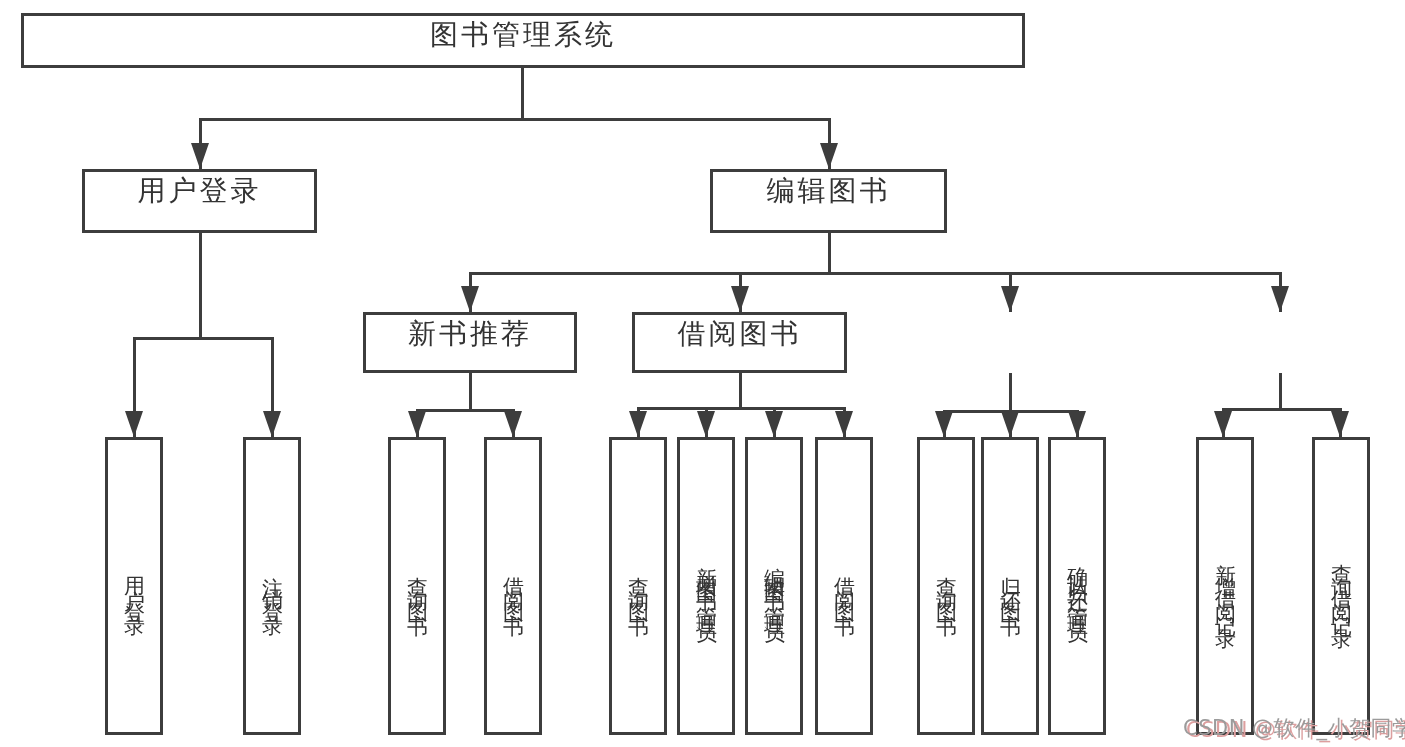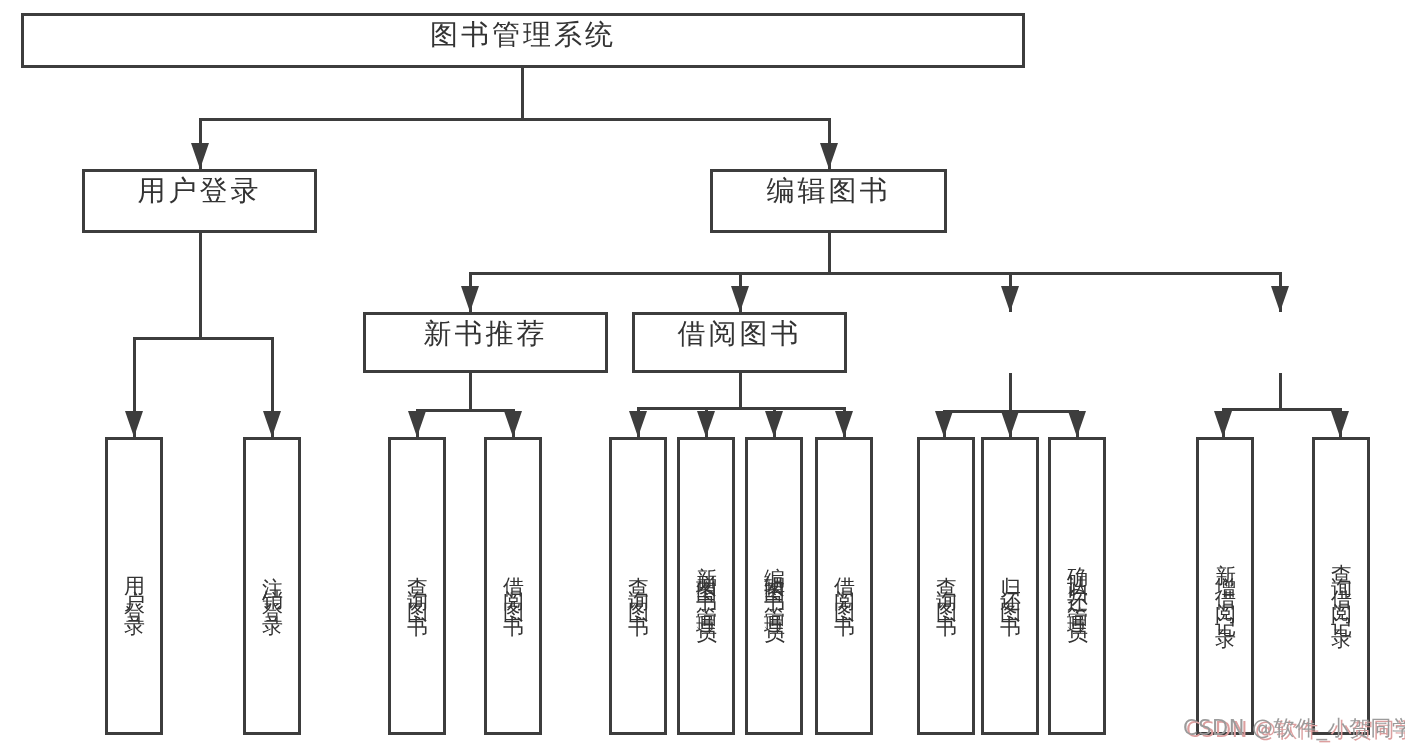--- a/index.html
+++ b/index.html
@@ -45,21 +45,21 @@
     <span>图书管理系统</span>
   </div>
 
   <div class="node" style="left:82px;top:169px;width:235px;height:64px;">
     <span>用户登录</span>
   </div>
   <div class="node" style="left:710px;top:169px;width:237px;height:64px;">
     <span>编辑图书</span>
   </div>
 
-  <div class="node" style="left:363px;top:312px;width:245px;height:61px;">
+  <div class="node" style="left:363px;top:312px;width:214px;height:61px;">
     <span>新书推荐</span>
   </div>
   <div class="node" style="left:632px;top:312px;width:215px;height:61px;">
     <span>借阅图书</span>
   </div>
 
   <div class="leaf" style="left:105px;">
     <span class="vtext">用户登录</span>
   </div>
   <div class="leaf" style="left:243px;">

